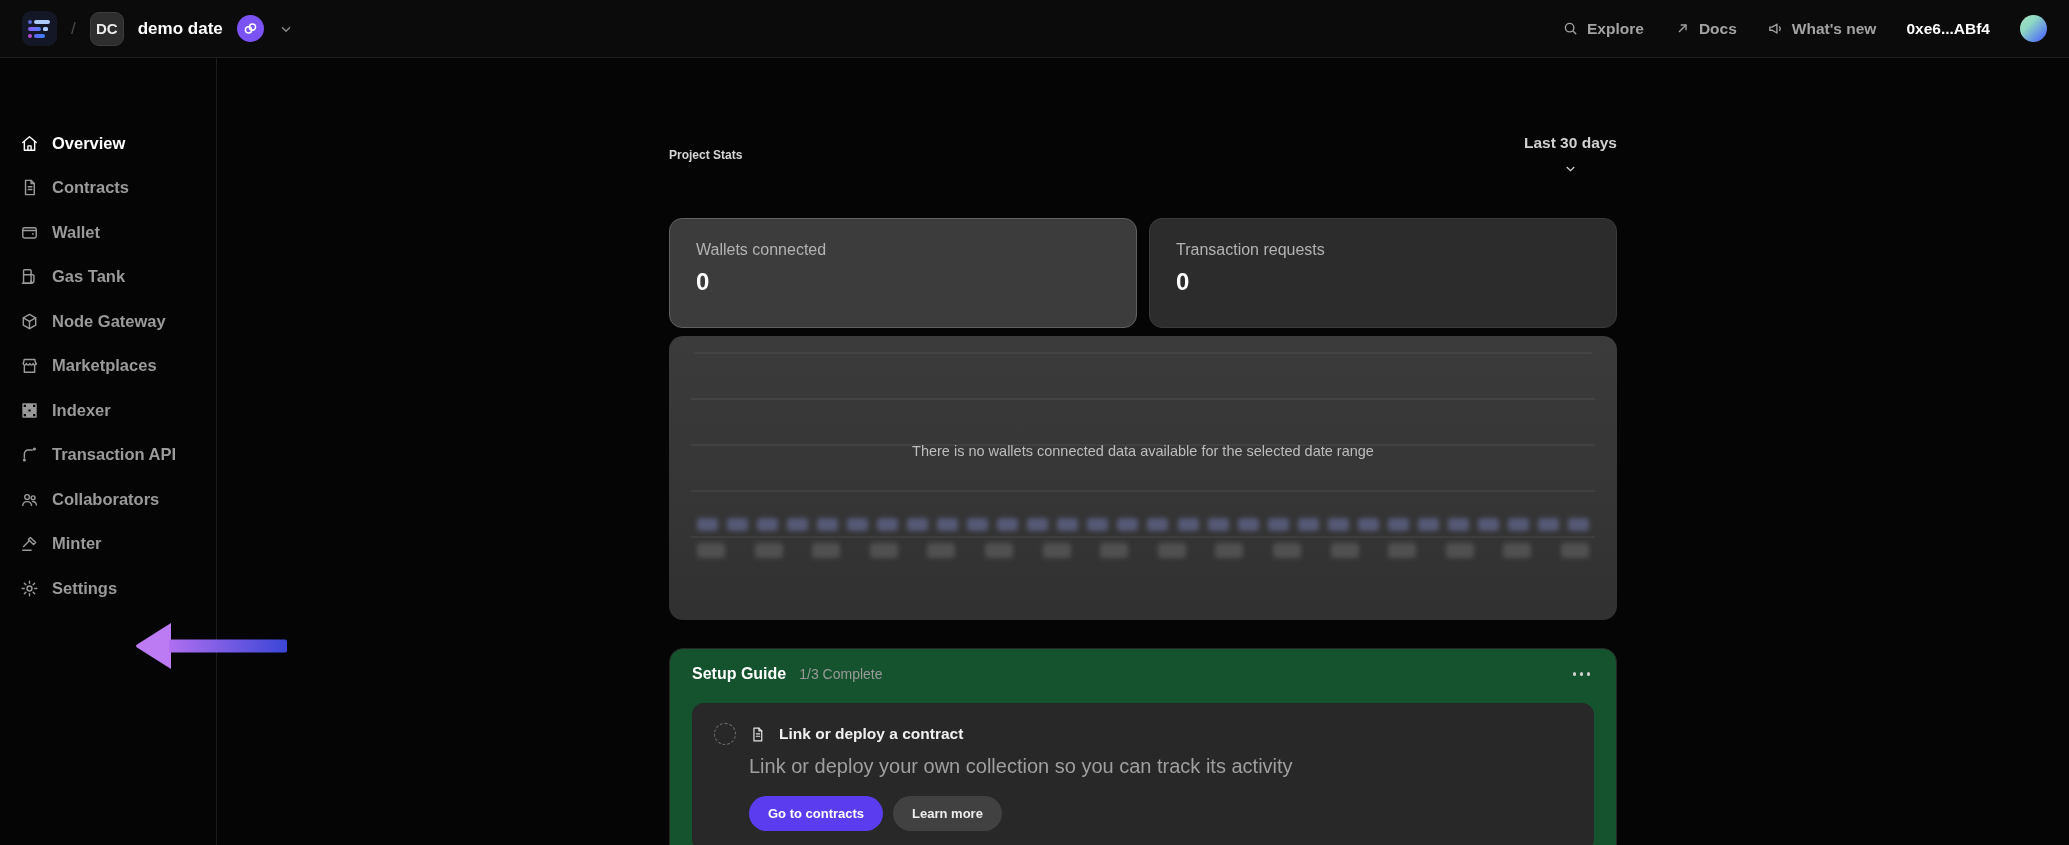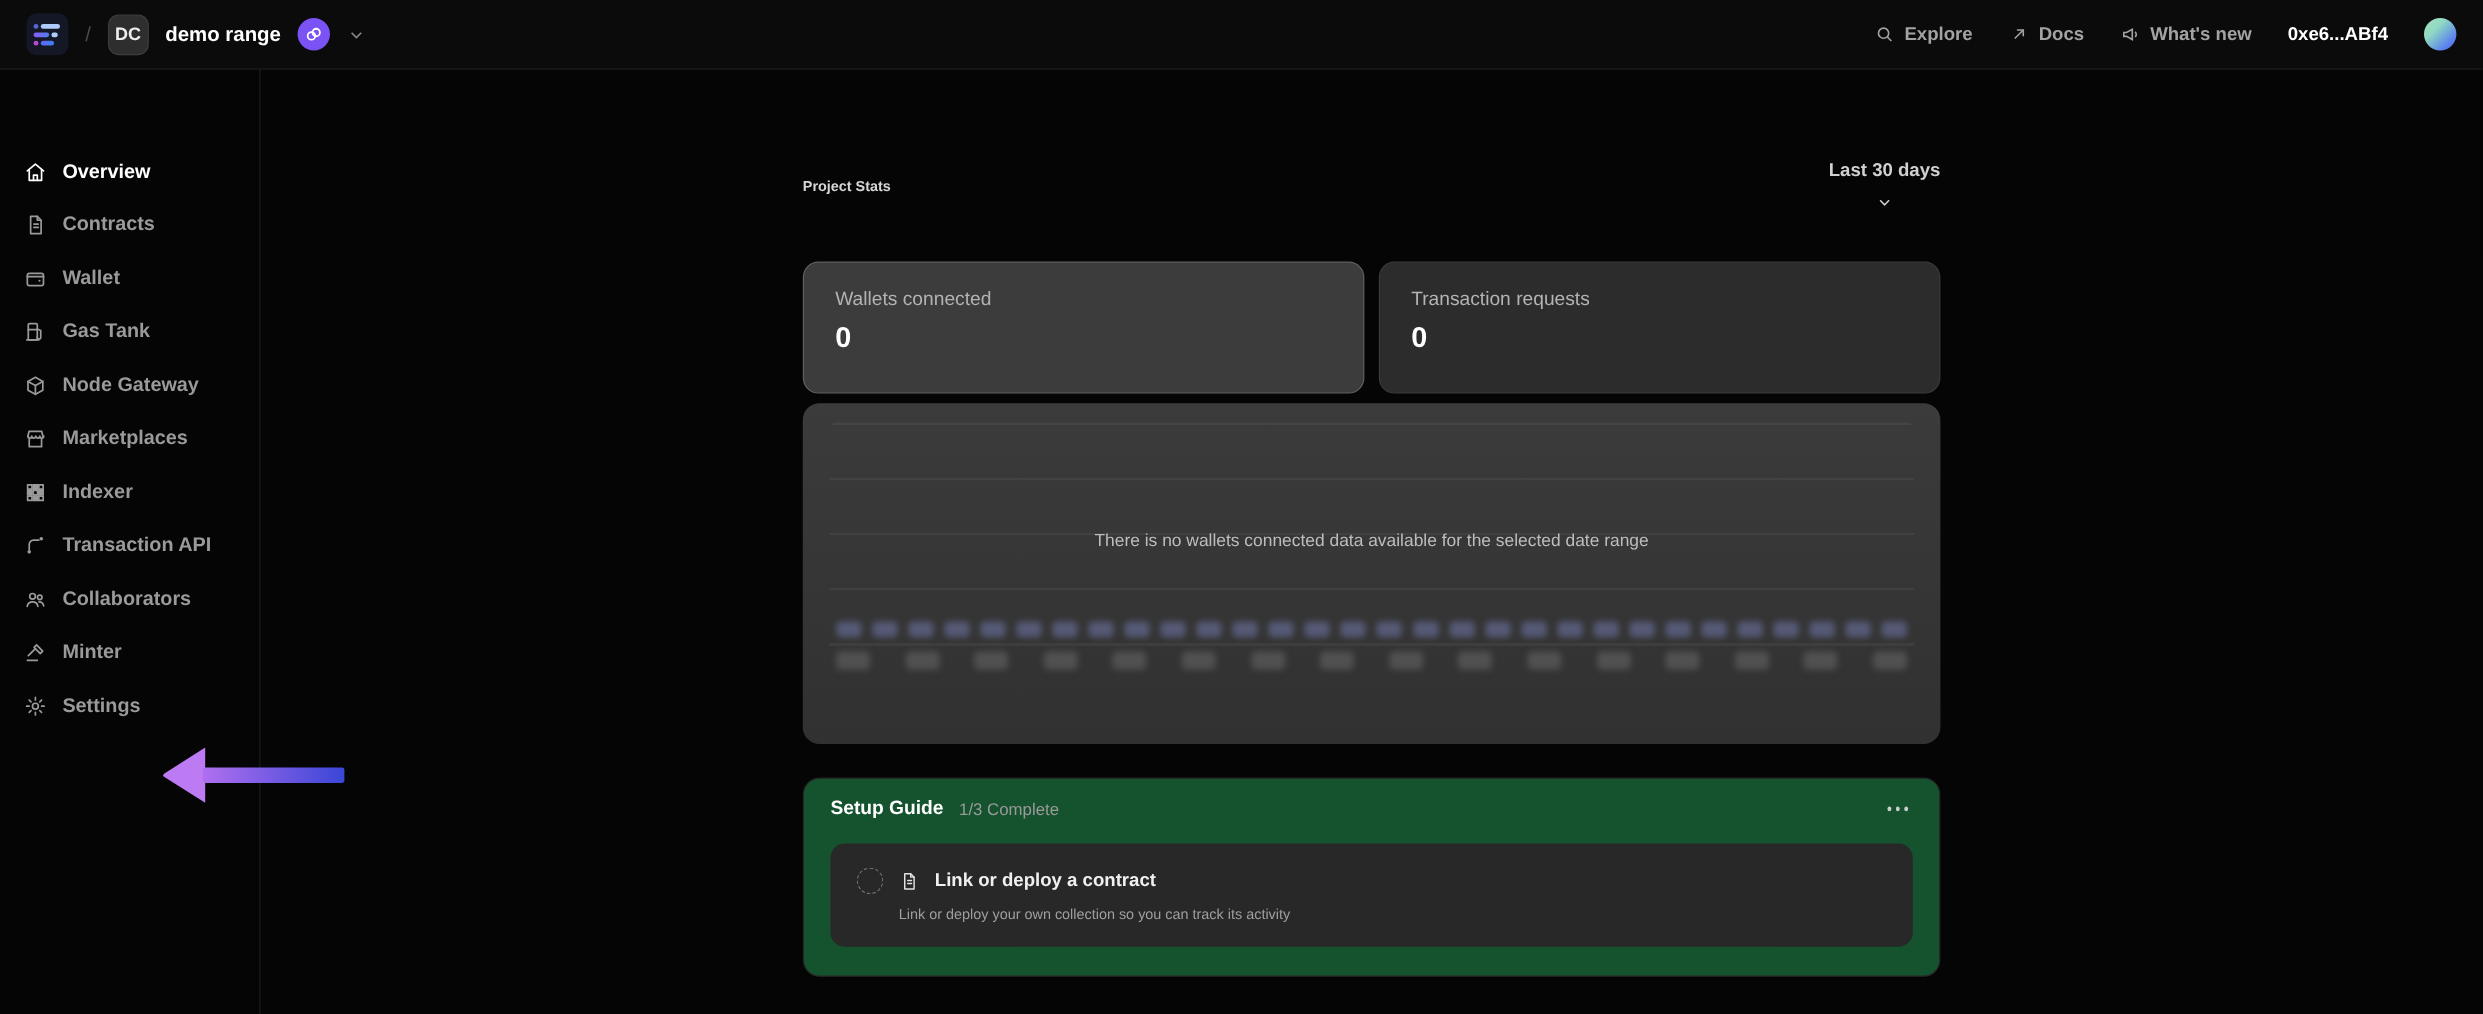--- a/index.html
+++ b/index.html
@@ -111,21 +111,21 @@
   .setup-title { font-size:16px; font-weight:700; color:#fff; }
   .setup-progress { margin-left:13px; font-size:14px; color:#9a9a9a; flex:1; }
   .dots-menu { display:flex; gap:3.5px; cursor:pointer; padding:4px; }
   .dots-menu i { width:3.5px; height:3.5px; border-radius:50%; background:#cfcfcf; }
 
   .task { margin-top:20px; background:#282828; border-radius:12px; padding:20px 22px; }
   .task-head { display:flex; align-items:center; gap:13px; }
   .dashed-circle { width:22px; height:22px; border:1.6px dashed #707070; border-radius:50%; flex-shrink:0; }
   .task-head svg { width:17px; height:19px; stroke:#e3e3e3; fill:none; stroke-width:1.7; stroke-linecap:round; stroke-linejoin:round; }
   .task-title { font-size:15.5px; font-weight:600; color:#f0f0f0; }
-  .task-desc { margin:10px 0 0 35px; color:#9f9f9f; font-size:12px; }
+  .task-desc { margin:10px 0 0 35px; color:#9f9f9f; font-size:20px; }
   .task-buttons { margin:18px 0 0 35px; display:flex; gap:10px; }
   .btn { border:none; border-radius:999px; font-family:inherit; font-weight:700; font-size:13px; padding:10px 19px; cursor:pointer; }
   .btn-primary { background:#5b3def; color:#fff; }
   .btn-secondary { background:#414141; color:#ededed; }
 </style>
 </head>
 <body>
 
 <header class="topbar">
   <div class="crumb">
@@ -138,21 +138,21 @@
           <span class="l-bar2"></span>
           <span class="l-sq"></span>
         </div>
       <div class="logo-row">
           <span class="l-dot2"></span>
           <span class="l-bar3"></span>
         </div>
     </div>
     <span class="slash">/</span>
     <div class="team-avatar">DC</div>
-    <span class="project-name">demo range</span>
+    <span class="project-name">demo date</span>
     <div class="badge">
       <svg viewBox="0 0 24 24">
           <circle cx="9.2" cy="14" r="4.4"></circle>
           <circle cx="14.8" cy="10" r="4.4"></circle>
         </svg>
     </div>
     <span class="crumb-chev">
       <svg viewBox="0 0 24 24">
           <path d="M6 9.5l6 6 6-6"></path>
         </svg>
@@ -398,18 +398,22 @@
             <span class="dashed-circle"></span>
             <svg viewBox="0 0 24 24">
                 <path d="M7 3h7l4 4v14H7z"></path>
                 <path d="M14 3v4h4"></path>
                 <path d="M10.5 11h4.5"></path>
                 <path d="M10.5 14.5h4.5"></path>
               </svg>
             <span class="task-title">Link or deploy a contract</span>
           </div>
           <div class="task-desc">Link or deploy your own collection so you can track its activity</div>
+          <div class="task-buttons">
+            <button class="btn btn-primary">Go to contracts</button>
+            <button class="btn btn-secondary">Learn more</button>
+          </div>
         </div>
       </section>
 
     </div>
   </main>
 </div>
 
 </body></html>

